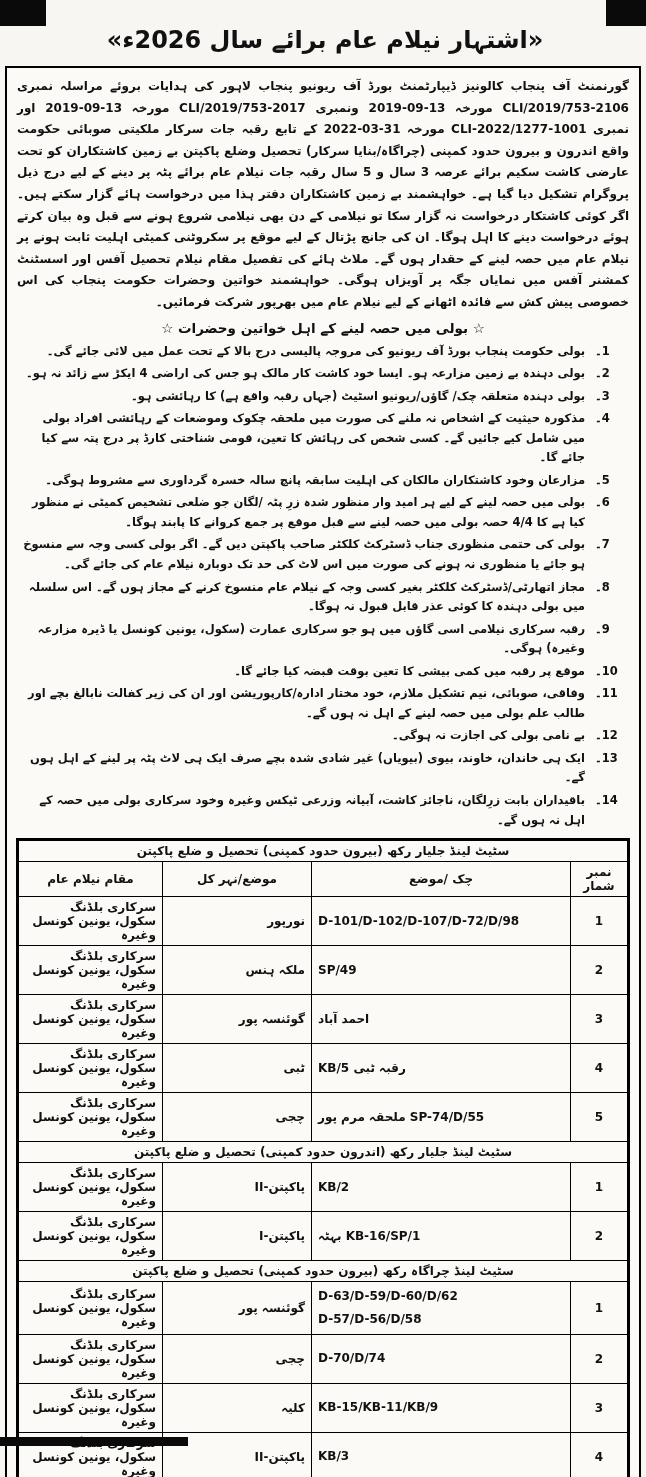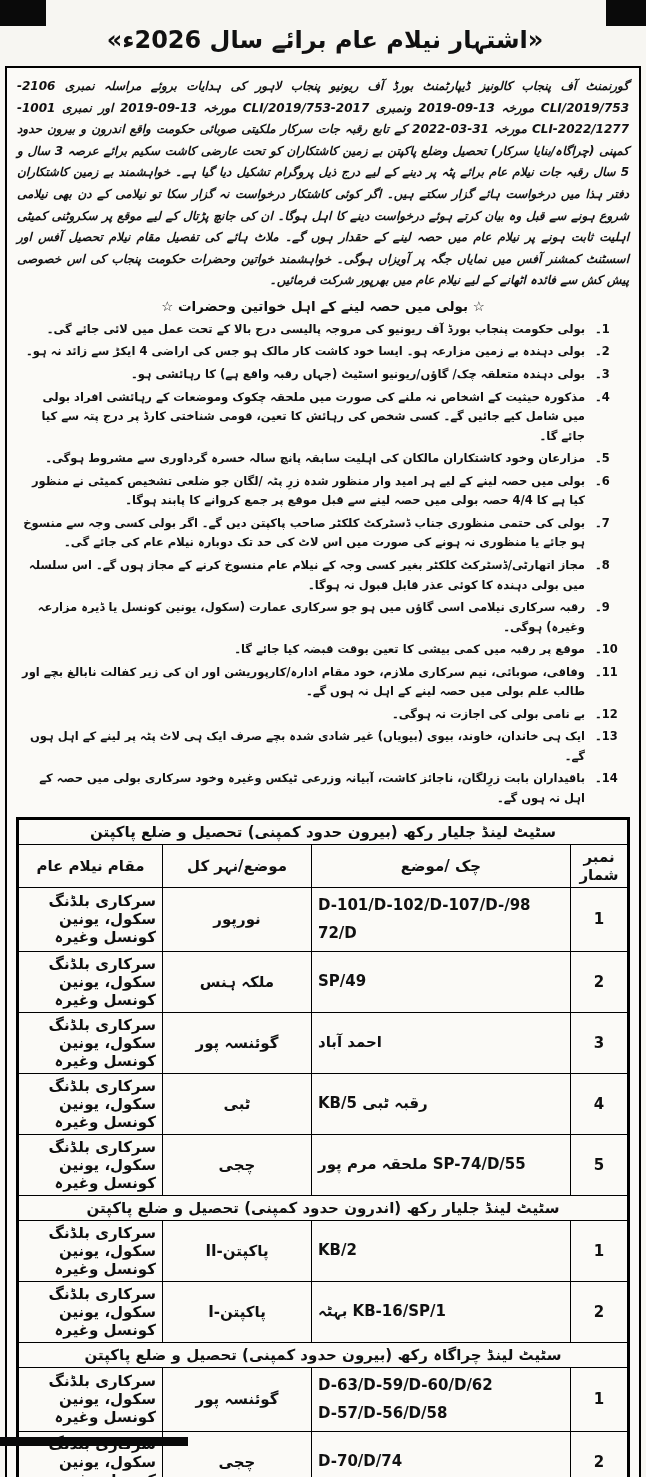--- a/index.html
+++ b/index.html
@@ -30,21 +30,20 @@
     background:#fbfaf7;
     padding:6px 8px 4px 8px;
   }
 
   .intro{
     font-size:12px;
     line-height:1.8;
     text-align:justify;
     text-align-last:right;
     margin:2px 2px 6px 2px;
-    font-style:italic;
   }
 
   .elig-heading{
     text-align:center;
     font-size:13.5px;
     margin:4px 0 6px 0;
   }
 
   .conditions{margin:0 2px 8px 2px;}
   .cond{
@@ -71,40 +70,40 @@
   table.auction{
     width:614px;
     margin:0 auto 8px auto;
     border-collapse:collapse;
     border:3px solid #000;
     background:#fbfaf7;
   }
   table.auction td,table.auction th{
     border:1.6px solid #000;
     padding:3px 6px;
-    font-size:15px;
+    font-size:12px;
     vertical-align:middle;
   }
   td.sec-header{
     text-align:center;
     font-size:13.5px;
     padding:6px 4px;
   }
   th.col-h{font-size:12.5px;text-align:center;padding:8px 4px;}
   td.sr-cell{width:44px;text-align:center;font-size:13px;}
   td.chak-cell{
     width:246px;
     text-align:left;
     direction:rtl;
     font-size:12.5px;
     white-space:pre-line;
     line-height:1.9;
     padding-left:10px;
   }
-  td.mauza-cell{width:136px;text-align:center;font-size:12px;}
+  td.mauza-cell{width:136px;font-size:12px;}
   td.venue-cell{text-align:right;font-size:11.5px;}
   tr.data-row{height:36px;}
 </style>
 </head>
 <body>
 
 <div class="scan-corner tl"></div>
 <div class="scan-corner tr"></div>
 <div class="scan-bar-bottom"></div>
 
@@ -152,21 +151,21 @@
     <div class="cond">
         <span class="cond-num">9۔</span>
         <span class="cond-text">رقبہ سرکاری نیلامی اسی گاؤں میں ہو جو سرکاری عمارت (سکول، یونین کونسل یا ڈیرہ مزارعہ وغیرہ) ہوگی۔</span>
       </div>
     <div class="cond">
         <span class="cond-num">10۔</span>
         <span class="cond-text">موقع پر رقبہ میں کمی بیشی کا تعین بوقت قبضہ کیا جائے گا۔</span>
       </div>
     <div class="cond">
         <span class="cond-num">11۔</span>
-        <span class="cond-text">وفاقی، صوبائی، نیم سرکاری ملازم، خود مقام ادارہ/کارپوریشن اور ان کی زیر کفالت نابالغ بچے اور طالب علم بولی میں حصہ لینے کے اہل نہ ہوں گے۔</span>
+        <span class="cond-text">وفاقی، صوبائی، نیم تشکیل ملازم، خود مختار ادارہ/کارپوریشن اور ان کی زیر کفالت نابالغ بچے اور طالب علم بولی میں حصہ لینے کے اہل نہ ہوں گے۔</span>
       </div>
     <div class="cond">
         <span class="cond-num">12۔</span>
         <span class="cond-text">بے نامی بولی کی اجازت نہ ہوگی۔</span>
       </div>
     <div class="cond">
         <span class="cond-num">13۔</span>
         <span class="cond-text">ایک ہی خاندان، خاوند، بیوی (بیویاں) غیر شادی شدہ بچے صرف ایک ہی لاٹ پٹہ پر لینے کے اہل ہوں گے۔</span>
       </div>
     <div class="cond">

